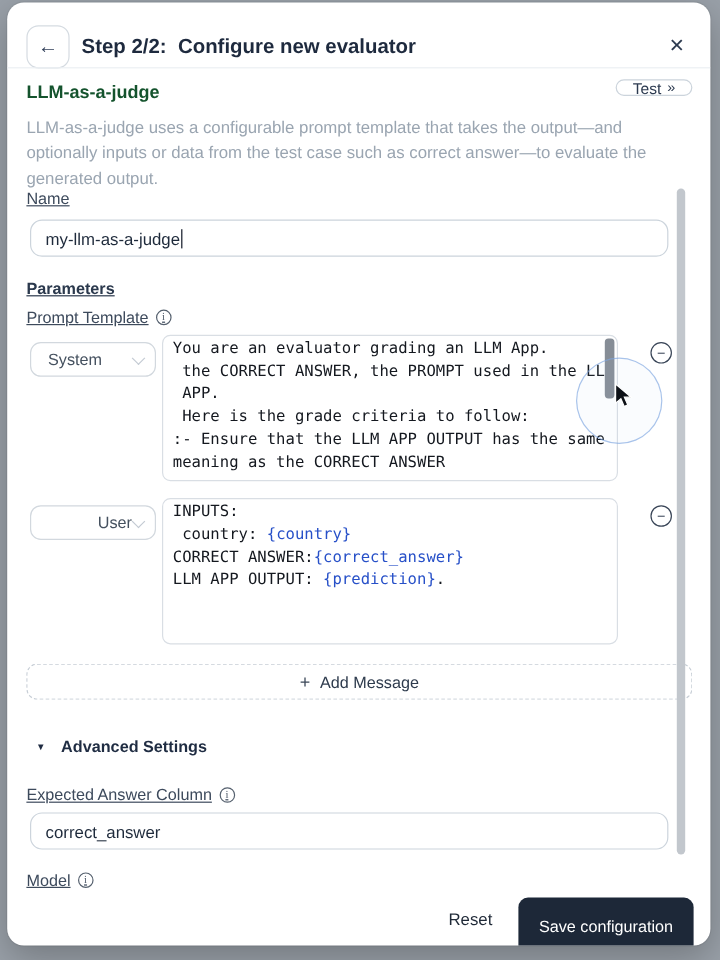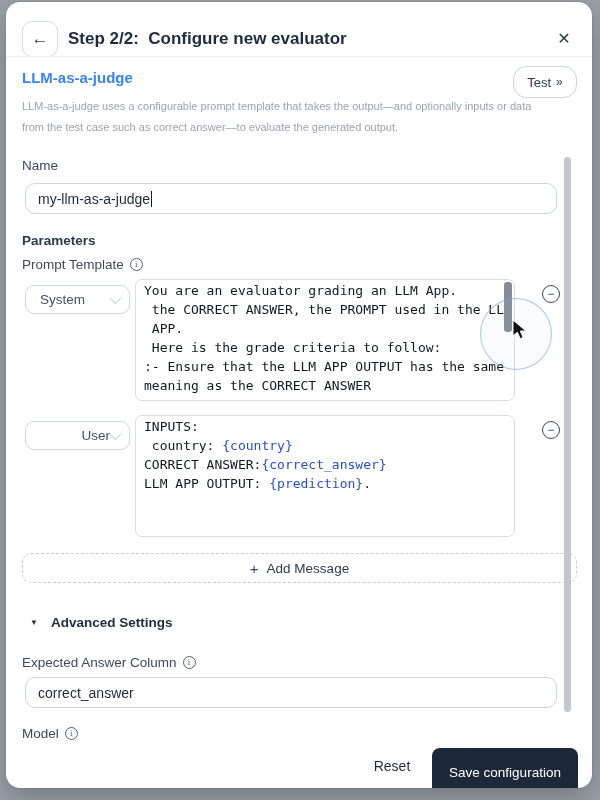--- a/index.html
+++ b/index.html
@@ -28,35 +28,35 @@
     font-size:17px; font-weight:700; color:#1e2a3e; white-space:pre;
   }
   .close-btn {
     position:absolute; left:546px; top:24px; width:24px; height:24px;
     display:flex; align-items:center; justify-content:center;
     font-size:16px; color:#2c3a50; cursor:pointer; background:none; border:none;
   }
   .header-divider { position:absolute; left:0; top:54px; width:100%; height:1px; background:#eceff3; }
 
   
-  .eval-heading { position:absolute; left:16px; top:67px; font-size:15px; font-weight:700; color:#3b82f6; }
+  .eval-heading { position:absolute; left:16px; top:67px; font-size:15px; font-weight:700; color:#14532d; }
   .test-btn {
-    position:absolute; left:507px; top:64px; width:64px; height:32px;
+    position:absolute; left:507px; top:64px; width:64px; height:14px;
     border:1px solid #ccd4dc; border-radius:13px; background:#fff;
     display:flex; align-items:center; justify-content:center; gap:5px;
     font-size:13px; color:#2c3a50; cursor:pointer;
   }
   .test-btn .chev { font-size:12px; color:#2c3a50; }
   .eval-desc {
     position:absolute; left:16px; top:94px; width:528px;
-    font-size:11px; line-height:21px; color:#9aa5b1;
-  }
-
-  
-  .lbl { position:absolute; left:16px; font-size:13.5px; color:#3d4a5c; display:flex; align-items:center; gap:6px; }
+    font-size:14px; line-height:21px; color:#9aa5b1;
+  }
+
+  
+  .lbl { position:absolute; left:16px; font-size:13.5px; color:#3d4a5c; display:flex; align-items:center; gap:6px;text-decoration:underline; }
   .lbl.bold { font-weight:700; color:#2b394d; }
   .info-ic {
     width:13px; height:13px; border:1px solid #55606e; border-radius:50%;
     display:inline-flex; align-items:center; justify-content:center;
     font-size:9px; line-height:1; color:#55606e; font-family:"Liberation Serif", serif;
     cursor:pointer;
   }
   .text-input {
     position:absolute; left:19px; width:532px; height:31px;
     border:1px solid #ccd4dc; border-radius:10px; background:#fff;

